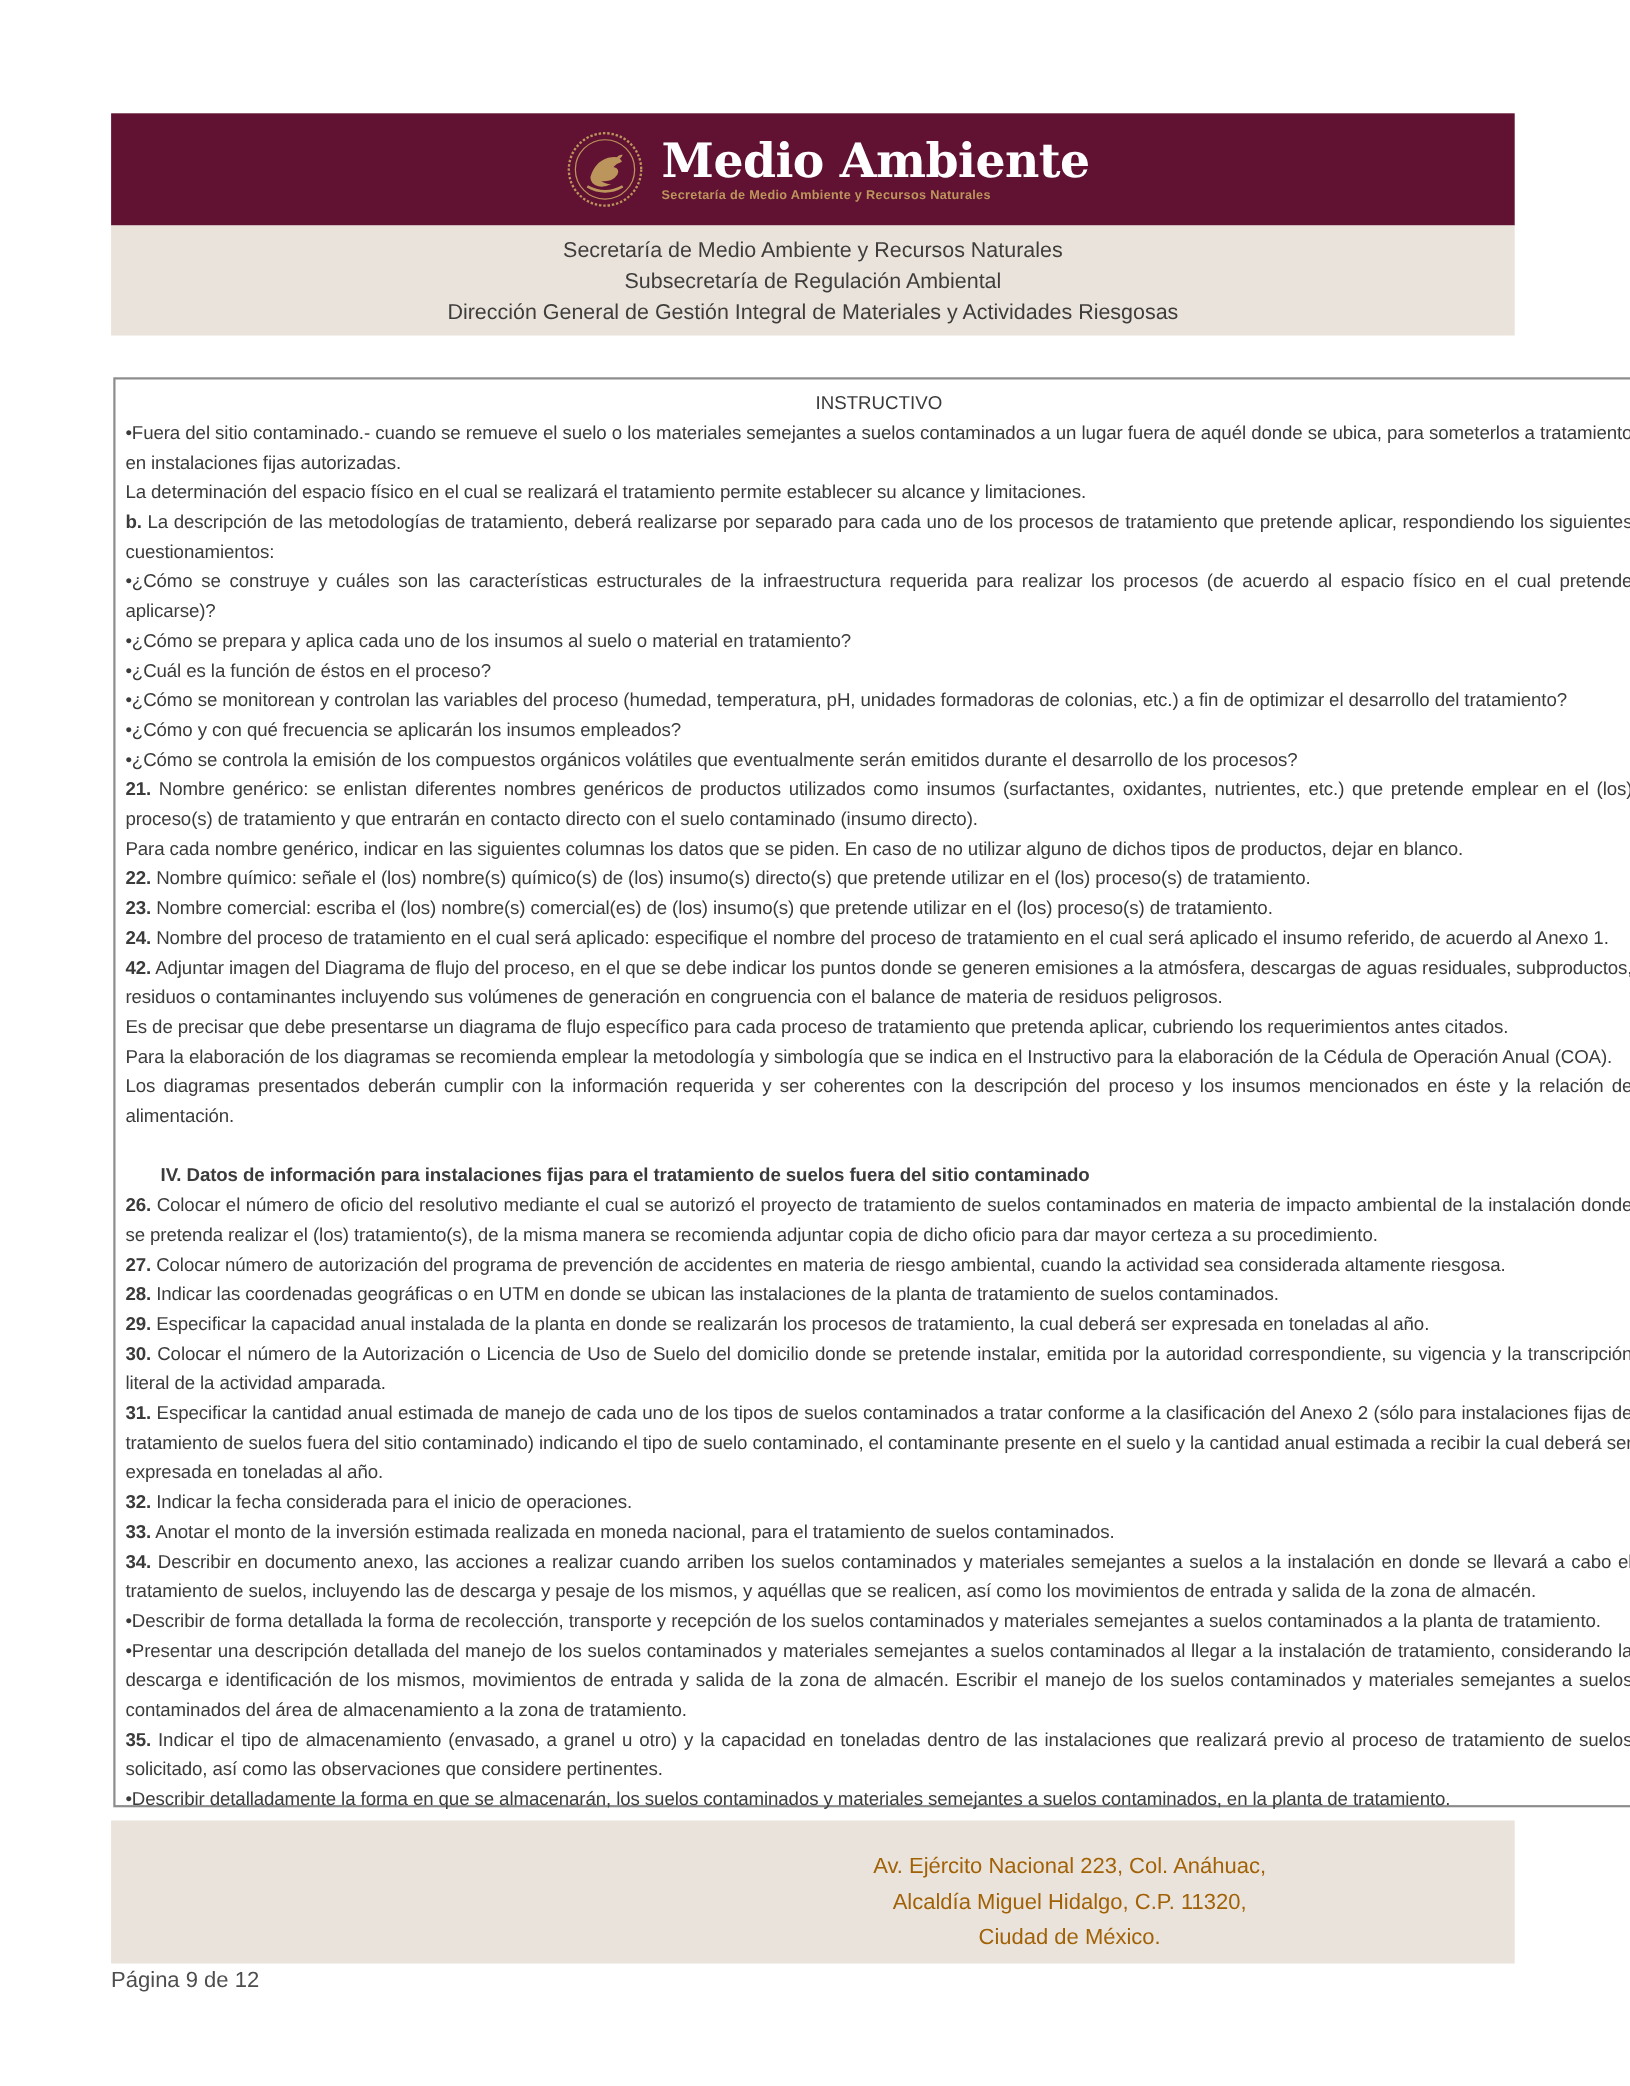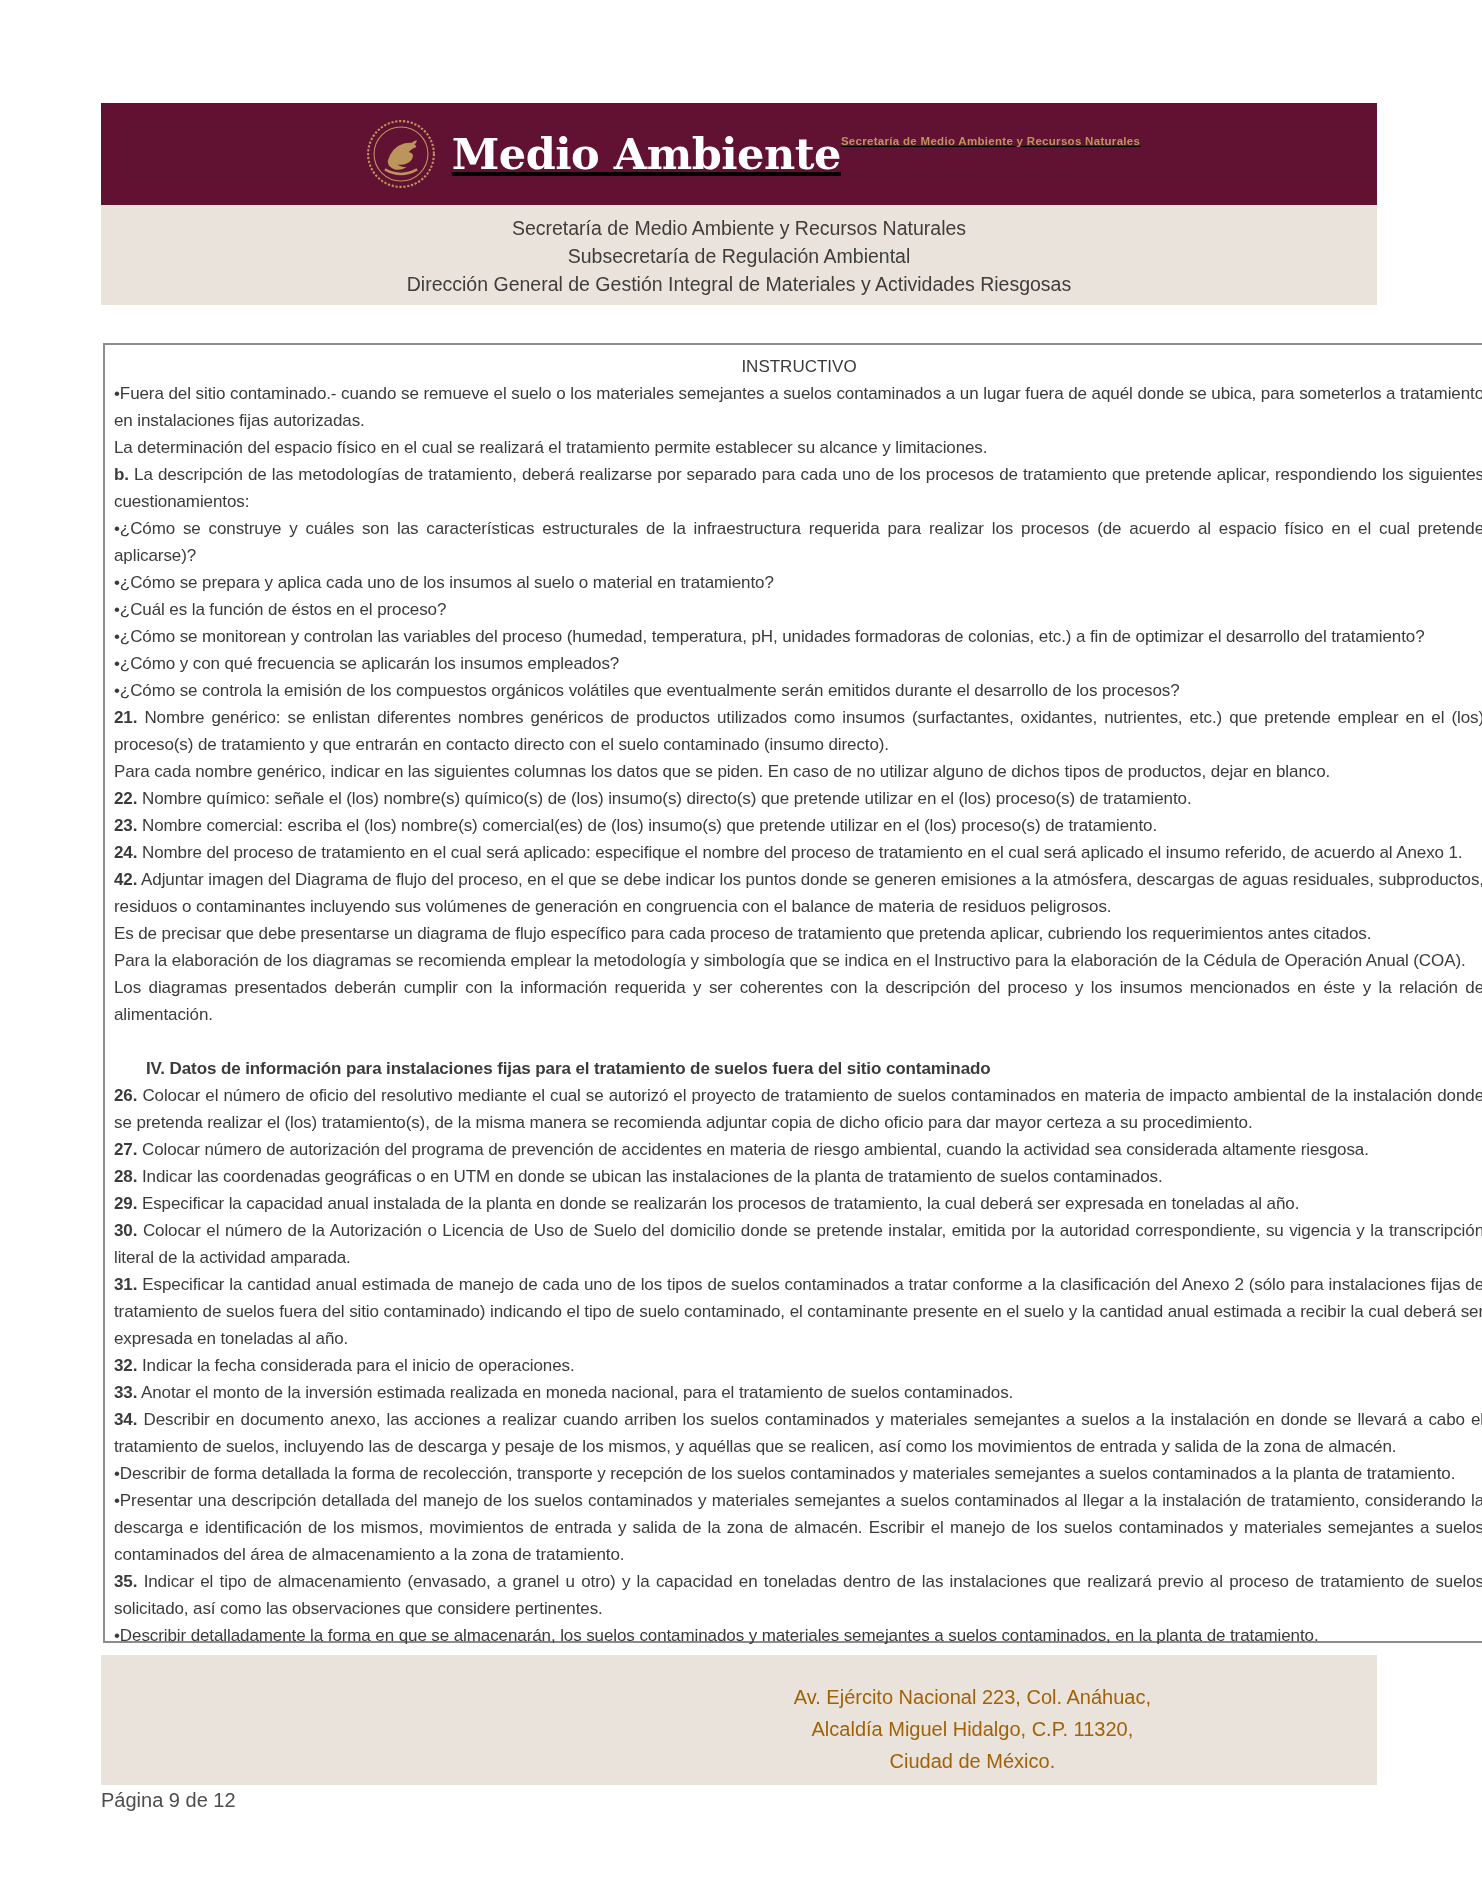--- a/index.html
+++ b/index.html
@@ -10,21 +10,21 @@
   }
 
   
   .header-bar {
     position:absolute; left:101px; top:103px; width:1276px; height:102px;
     background:#611232;
     display:flex; align-items:center; justify-content:center;
   }
   .logo-group { display:flex; align-items:center; gap:16px; transform:translateX(14px); }
   .seal { width:70px; height:70px; flex:0 0 auto; }
-  .logo-text { display:flex; flex-direction:row;text-decoration:underline; }
+  .logo-text { display:flex; flex-direction:column; }
   .logo-title {
     font-family:"DejaVu Serif", serif; font-weight:700; color:#ffffff;
     font-size:43px; line-height:44px; letter-spacing:-0.5px; white-space:nowrap;
   }
   .logo-subtitle {
     color:#BC955C; font-weight:700; font-size:11.5px; letter-spacing:0.3px;
     margin-top:3px; white-space:nowrap;
   }
 
   

